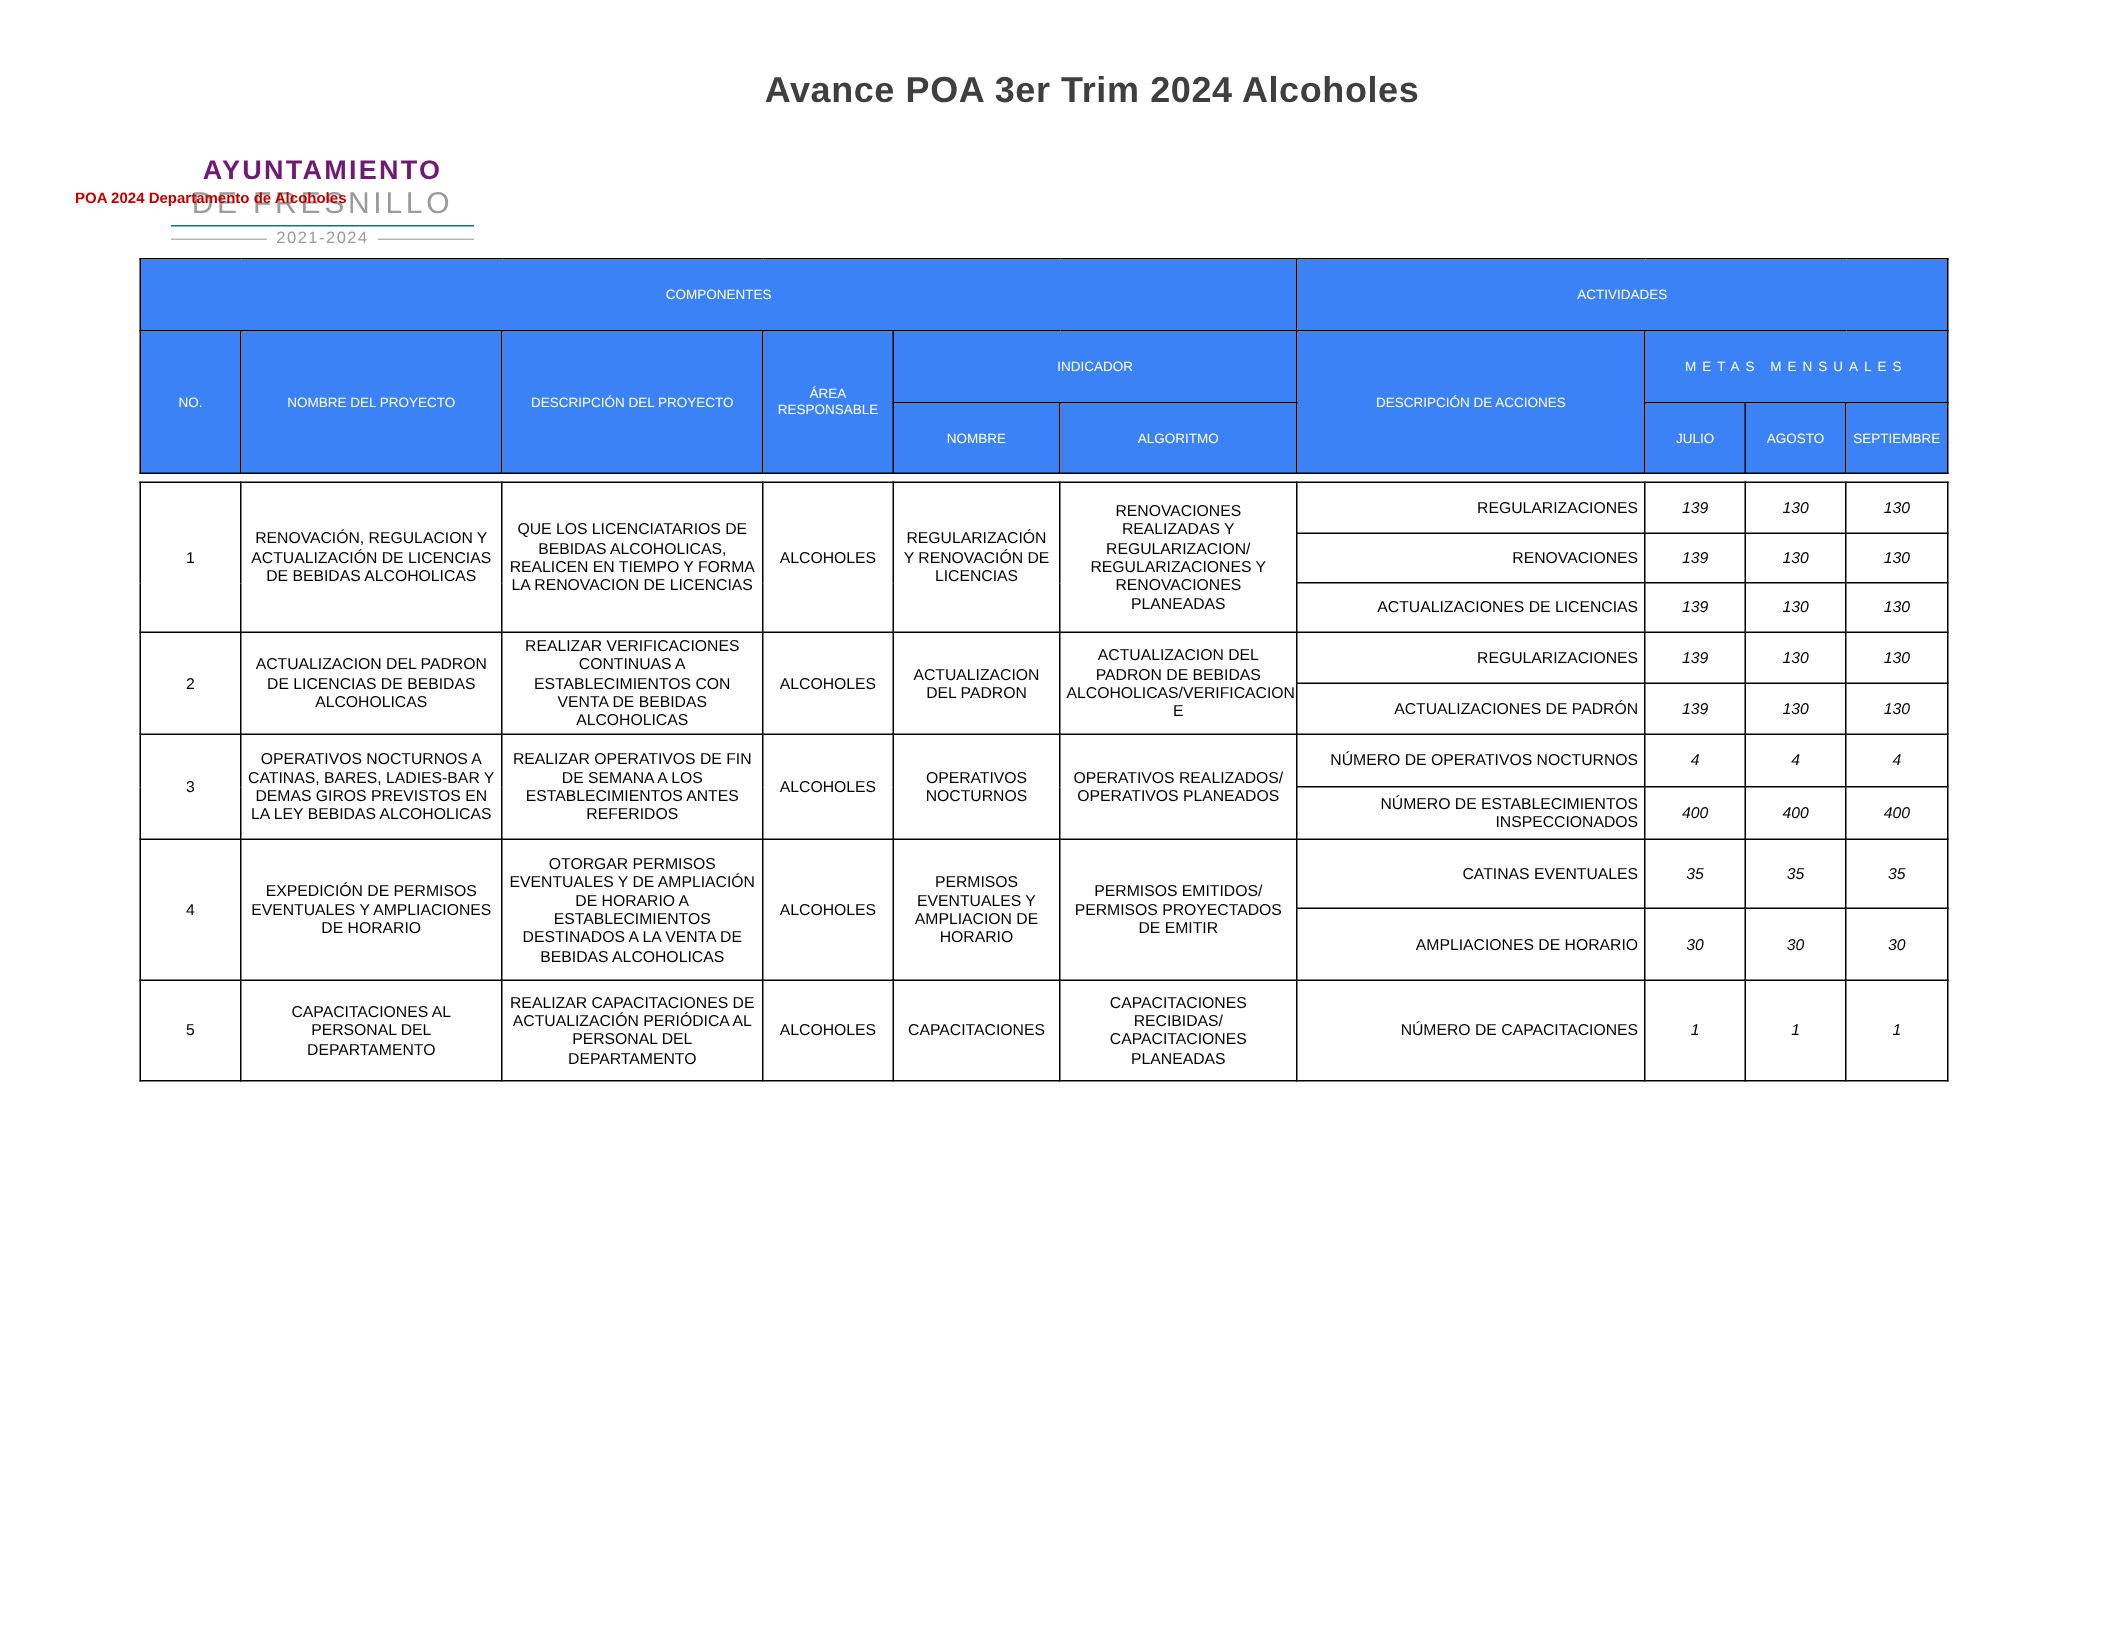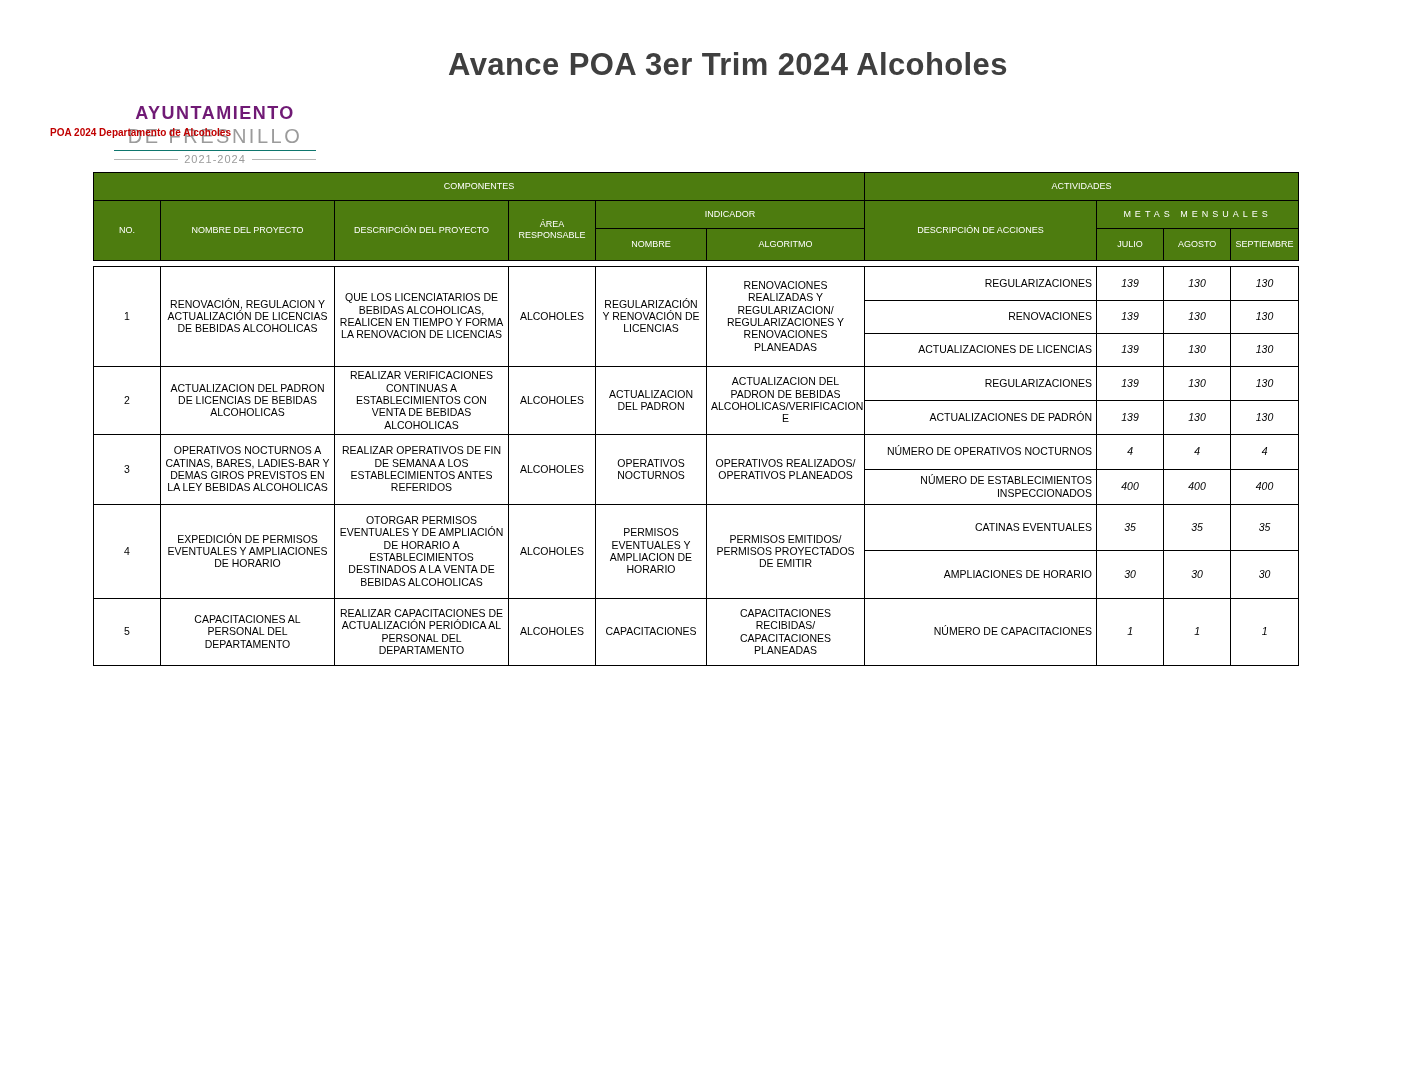--- a/index.html
+++ b/index.html
@@ -9,21 +9,21 @@
     font-family:"Liberation Sans", sans-serif;
     position:relative;
     color:#000;
   }
   .page { position:relative; width:1408px; height:1088px; background:#ffffff; overflow:hidden; }
 
   .doc-title {
     position:absolute; top:47px; left:0; width:100%;
     padding-left:48px;
     text-align:center;
-    font-size:31px; font-weight:bold; color:#3f3f3f;
+    font-size:24px; font-weight:bold; color:#3f3f3f;
     letter-spacing:0.4px;
   }
   .doc-subtitle {
     position:absolute; top:127px; left:0; width:100%;
     padding-left:50px;
     text-align:left;
     font-size:10px; font-weight:bold; color:#c00000;
   }
 
   .logo {
@@ -42,23 +42,23 @@
     color:#9b9b9b; font-size:11px; letter-spacing:1px;
   }
   .logo-rule { flex:1; height:1px; background:#b5b5b5; }
 
   table.poa {
     position:absolute; top:172px; left:93px; width:1205px;
     border-collapse:collapse; table-layout:fixed;
   }
   .poa th, .poa td { border:1px solid #000; overflow:hidden; }
   .poa thead th {
-    background:#4d7c0f; color:#ffffff; font-weight:normal;
+    background:#3b82f6; color:#ffffff; font-weight:normal;
     font-size:9px; text-align:center; vertical-align:middle;
-    padding:8px 2px; line-height:1.2;
+    padding:18px 2px; line-height:1.2;
   }
   .row-h1 th { height:14px; }
   .row-h2 th { height:14px; }
   .row-h3 th { height:32px; }
   .metas-head { letter-spacing:4px;margin-left:38px; }
 
   .poa tbody td {
     font-size:10.5px; line-height:1.18; vertical-align:middle;
     padding:2px 4px; background:#ffffff;
   }

